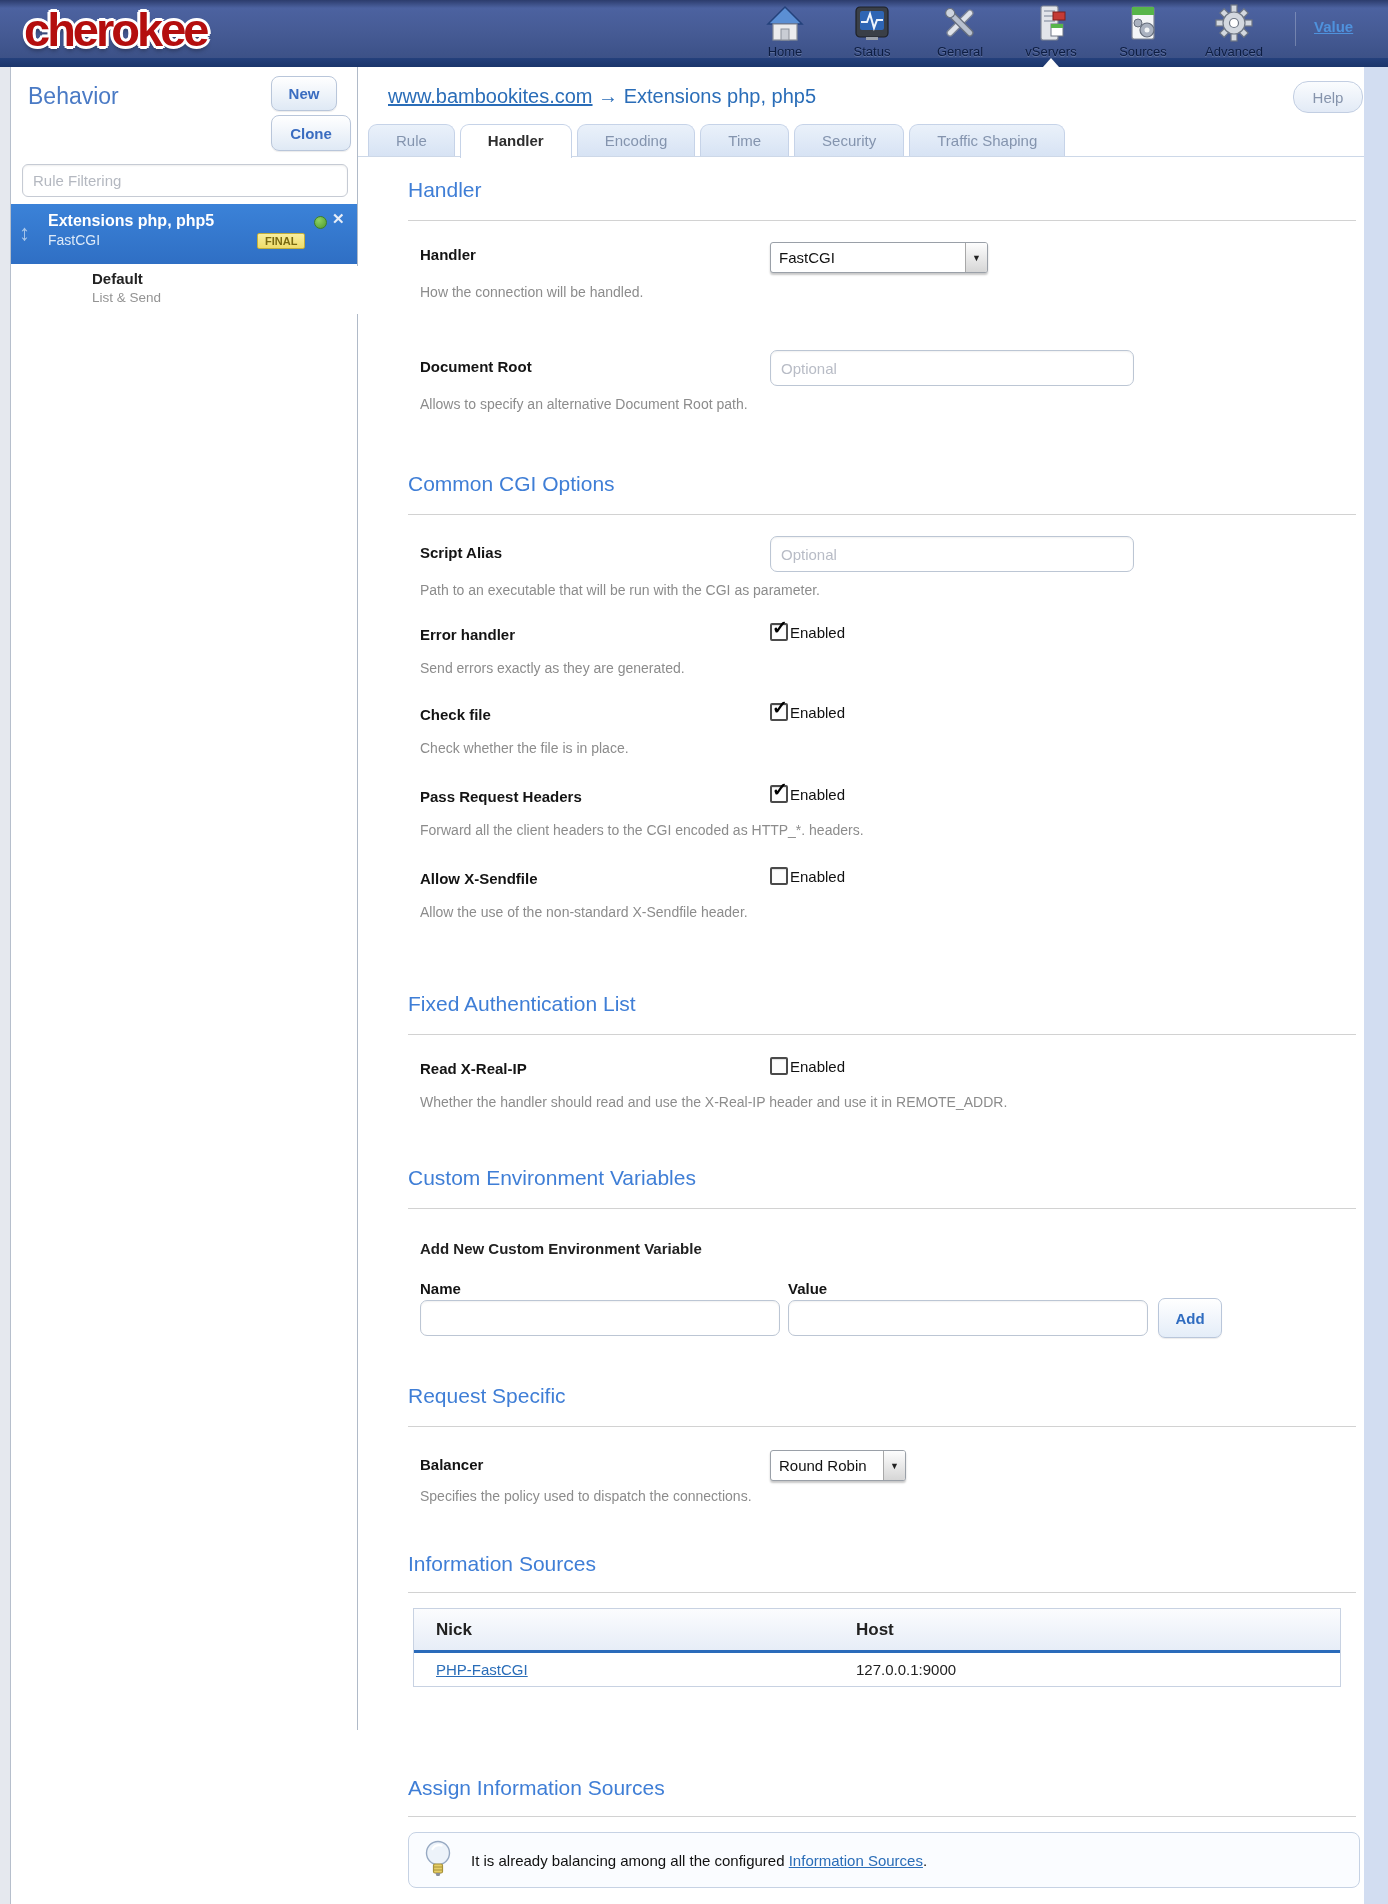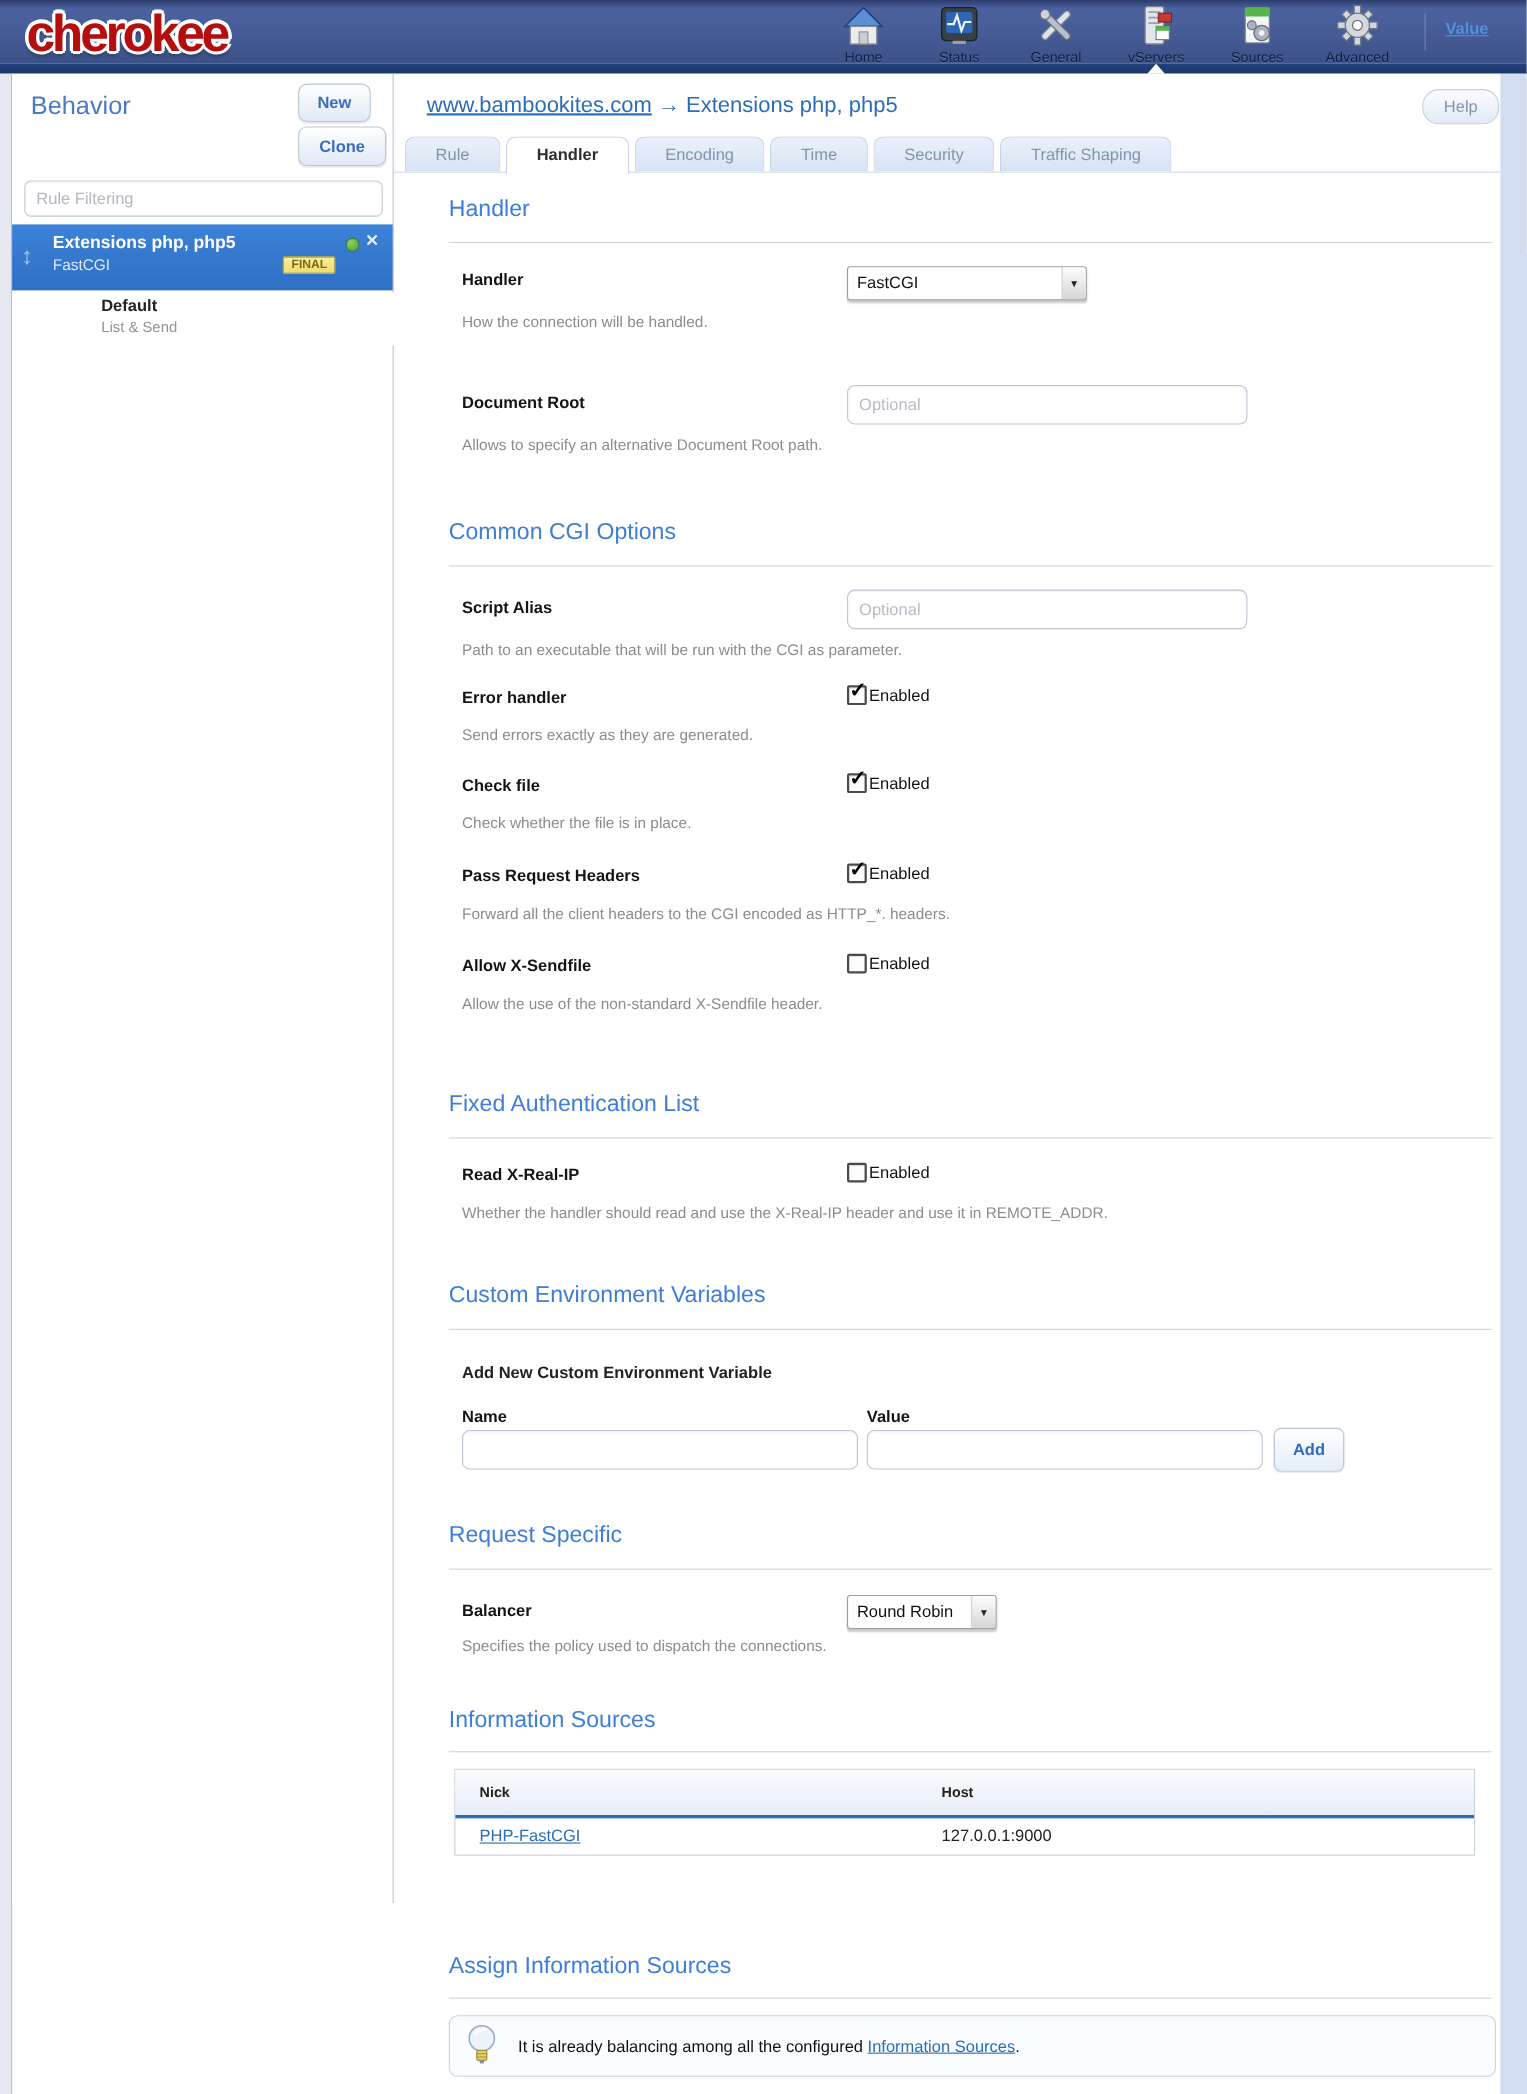--- a/index.html
+++ b/index.html
@@ -83,21 +83,21 @@
   .subheading{position:absolute;left:62px;font-size:15px;font-weight:bold;color:#222;}
   .add-btn{position:absolute;left:800px;top:1231px;width:62px;height:38px;border:1px solid #b9c6da;border-radius:7px;
     background:linear-gradient(#ffffff,#e4edf8);color:#2f6cc0;font-weight:bold;font-size:15px;
     display:flex;align-items:center;justify-content:center;cursor:pointer;box-shadow:0 1px 1px rgba(0,0,0,.08);}
 
   .is-table{position:absolute;left:55px;top:1541px;width:926px;border:1px solid #c8d2e2;background:#fff;}
   .is-head{display:flex;height:41px;align-items:center;background:linear-gradient(#fbfcfe,#e7edf7);
     border-bottom:3px solid #2a6bba;}
   .is-head .c1,.is-row .c1{width:420px;padding-left:22px;}
   .is-head .c2,.is-row .c2{flex:1;}
-  .is-head div{font-size:13px;font-weight:bold;color:#222;}
+  .is-head div{font-size:17px;font-weight:bold;color:#222;}
   .is-row{display:flex;height:33px;align-items:center;}
   .is-row .nick{font-size:15px;color:#2a6db8;text-decoration:underline;cursor:pointer;}
   .is-row .host{font-size:15px;color:#222;}
 
   .note-box{position:absolute;left:50px;top:1765px;width:950px;height:54px;border:1px solid #c6d2e4;border-radius:8px;
     background:#fafcff;display:flex;align-items:center;}
   .note-text{font-size:15px;color:#111;margin-left:18px;}
   .note-text a{color:#2a6db8;text-decoration:underline;cursor:pointer;}
   .bulb{margin-left:14px;flex:0 0 auto;}
 </style>

